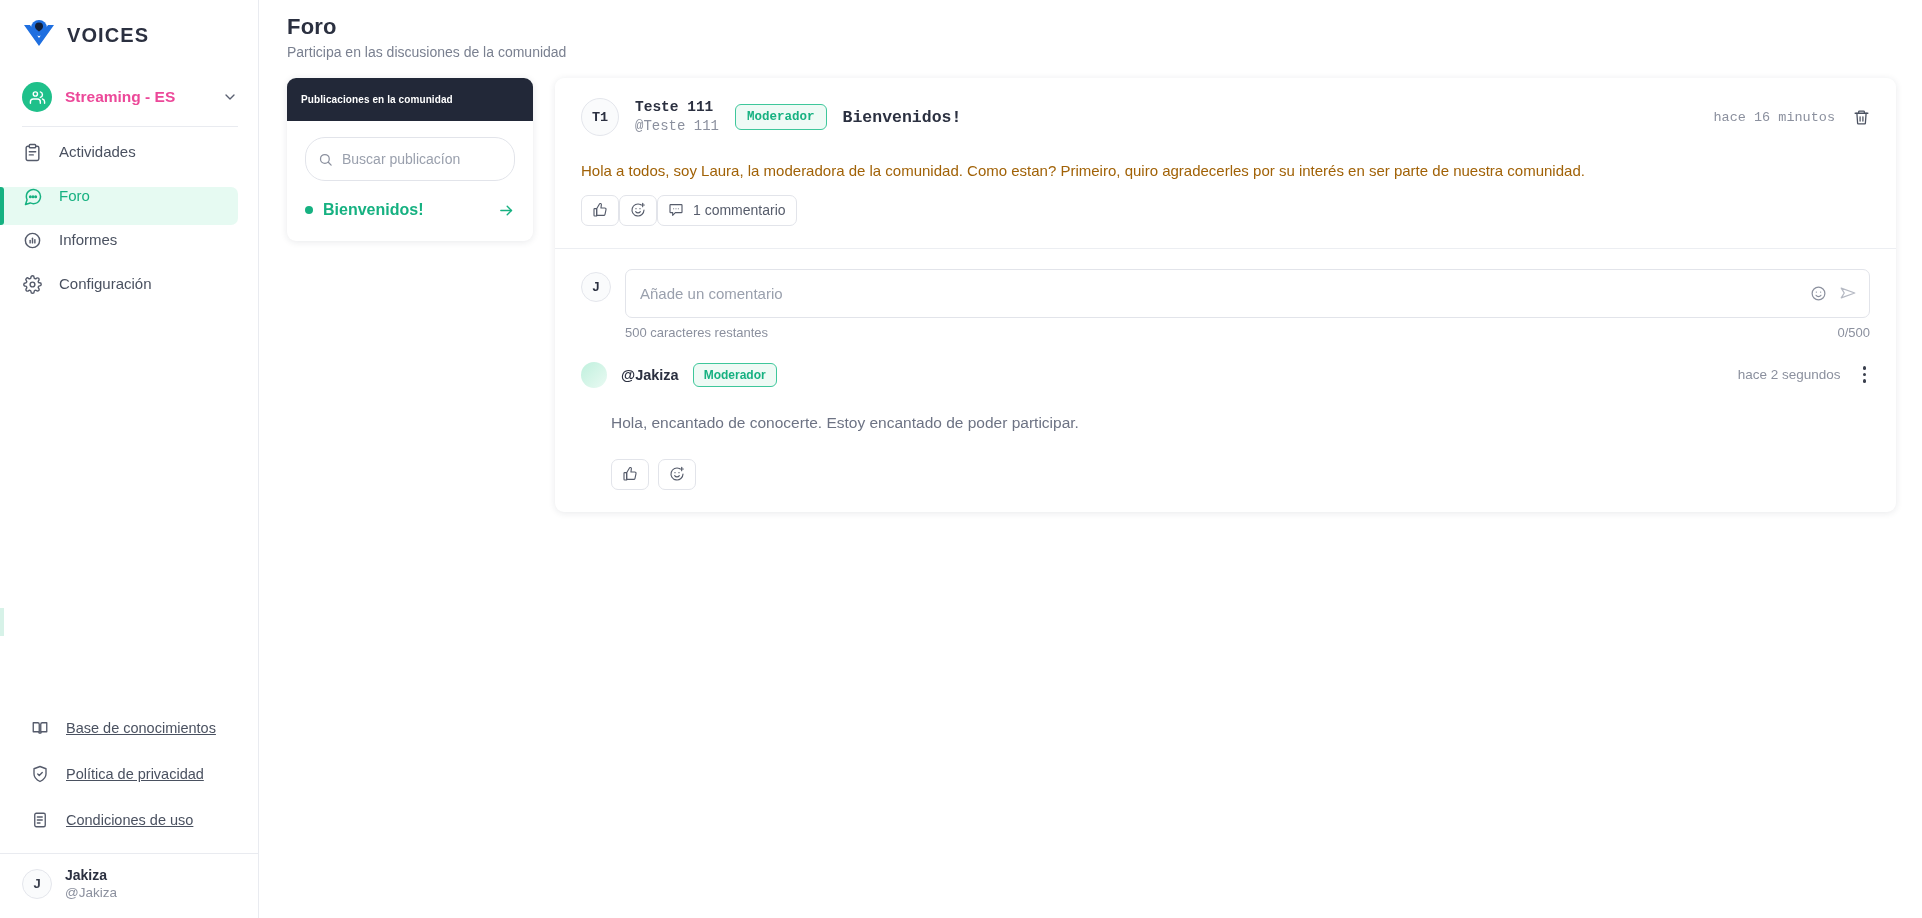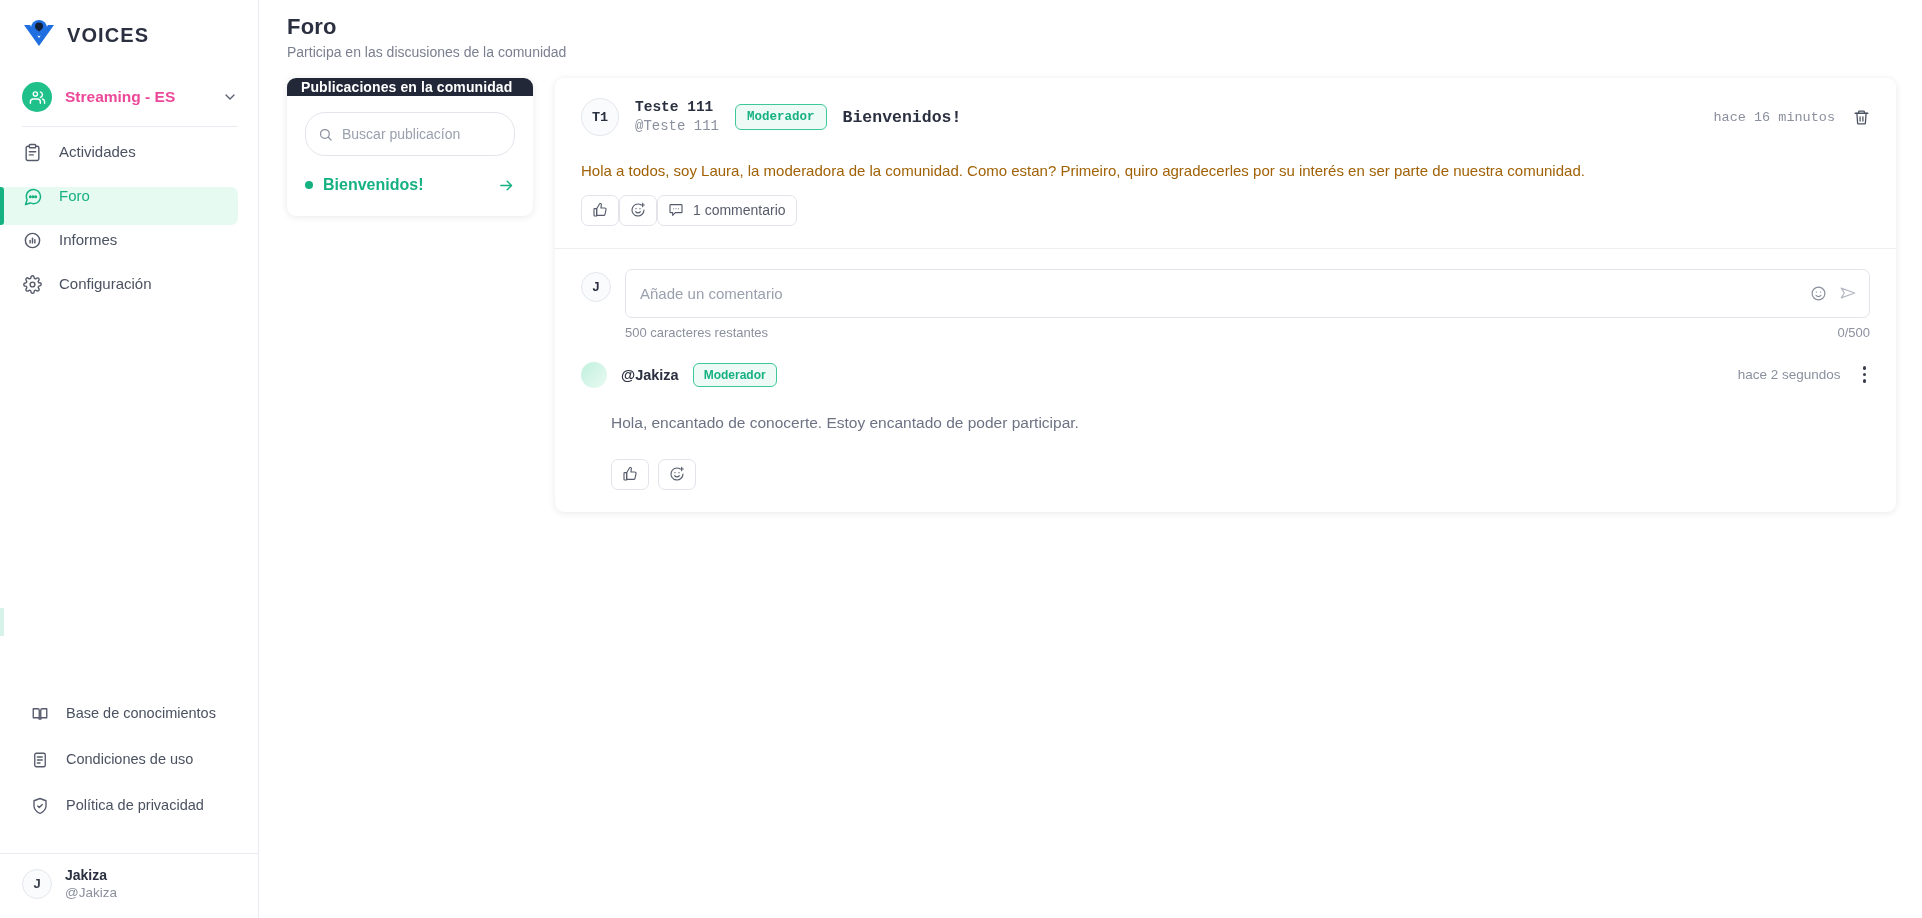--- a/index.html
+++ b/index.html
@@ -46,22 +46,22 @@
   .nav-item.active .nic { color: #16b181; }
   .nav-item.active::before {
     content: ""; position: absolute; left: 0; top: 0; bottom: 0; width: 4px;
     background: #16b181; border-radius: 0 3px 3px 0;
   }
   .ghost-accent { position: absolute; left: 0; top: 608px; width: 4px; height: 28px; background: #d7f2e8; }
 
   .sidebar-spacer { flex: 1; }
   .foot-links { padding-bottom: 8px; }
   .foot-item {
-    display: flex; gap: 16px;
-    height: 46px; padding-left: 30px; font-size: 14.5px; color: #4a5160; cursor: pointer;
+    display: flex; align-items: center; gap: 16px;
+    height: 46px; padding-left: 30px; font-size: 14.5px; color: #4a5160; cursor: pointer; text-decoration: underline;
   }
   .foot-item .nic { display: flex; width: 20px; justify-content: center; color: #555b6b; }
   .sb-divider { height: 1px; background: #e9ebf0; margin: 2px 0 0 0; }
   .user-row { display: flex; align-items: center; gap: 13px; padding: 12px 0 16px 22px; cursor: pointer; }
   .user-av {
     width: 30px; height: 30px; border-radius: 50%; border: 1px solid #e4e6ec; background: #fafbfc;
     display: flex; align-items: center; justify-content: center;
     font-size: 13px; font-weight: 600; color: #3a3f4d; flex: 0 0 30px;
   }
   .user-name { font-size: 14px; font-weight: 600; color: #2b3040; line-height: 1.35; }
@@ -76,22 +76,22 @@
   .content { display: flex; gap: 22px; padding: 18px 26px 0 28px; align-items: flex-start; }
 
   
   .posts-panel {
     width: 246px; flex: 0 0 246px;
     border-radius: 9px; background: #fff;
     box-shadow: 0 1px 7px rgba(30,40,60,.10);
     overflow: hidden;
   }
   .posts-head {
-    background: #222838; color: #fff; font-size: 14px; font-weight: 700;
-    padding: 1px 14px; letter-spacing: .1px;
+    background: #222838; color: #fff; font-size: 10px; font-weight: 700;
+    padding: 16px 14px; letter-spacing: .1px;
   }
   .posts-body { padding: 16px 18px 22px 18px; }
   .search-box {
     display: flex; align-items: center; gap: 9px;
     border: 1px solid #e2e4ea; border-radius: 20px;
     height: 44px; padding: 0 12px; background: #fff;
   }
   .search-box input {
     border: 0; outline: 0; font-size: 14px; color: #2b3040;
     font-family: inherit; background: transparent; width: 100%;
@@ -274,36 +274,36 @@
           <svg width="18" height="18" viewBox="0 0 24 24" fill="none" stroke="currentColor" stroke-width="1.8" stroke-linecap="round" stroke-linejoin="round">
             <path d="M3 5h6a2 2 0 0 1 2 2v12a2 2 0 0 0-2-2H3z"></path>
               <path d="M21 5h-6a2 2 0 0 0-2 2v12a2 2 0 0 1 2-2h6z"></path>
           </svg>
         </span>
         <span>Base de conocimientos</span>
       </div>
       <div class="foot-item">
         <span class="nic">
           <svg width="18" height="18" viewBox="0 0 24 24" fill="none" stroke="currentColor" stroke-width="1.8" stroke-linecap="round" stroke-linejoin="round">
+            <path d="M12 22s8-4 8-10V5l-8-3-8 3v7c0 6 8 10 8 10z"></path>
+              <polyline points="9 12 11 14 15 10"></polyline>
+          </svg>
+        </span>
+        <span>Política de privacidad</span>
+      </div>
+      <div class="foot-item">
+        <span class="nic">
+          <svg width="18" height="18" viewBox="0 0 24 24" fill="none" stroke="currentColor" stroke-width="1.8" stroke-linecap="round" stroke-linejoin="round">
             <rect x="5" y="3" width="14" height="18" rx="2"></rect>
               <line x1="8.5" y1="8" x2="15" y2="8"></line>
               <line x1="8.5" y1="12" x2="15" y2="12"></line>
               <line x1="8.5" y1="16" x2="12" y2="16"></line>
           </svg>
         </span>
         <span>Condiciones de uso</span>
-      </div>
-      <div class="foot-item">
-        <span class="nic">
-          <svg width="18" height="18" viewBox="0 0 24 24" fill="none" stroke="currentColor" stroke-width="1.8" stroke-linecap="round" stroke-linejoin="round">
-            <path d="M12 22s8-4 8-10V5l-8-3-8 3v7c0 6 8 10 8 10z"></path>
-              <polyline points="9 12 11 14 15 10"></polyline>
-          </svg>
-        </span>
-        <span>Política de privacidad</span>
       </div>
     </div>
 
     <div class="sb-divider"></div>
     <div class="user-row">
       <span class="user-av">J</span>
       <span>
         <span class="user-name" style="display:block">Jakiza</span>
         <span class="user-handle" style="display:block">@Jakiza</span>
       </span>

